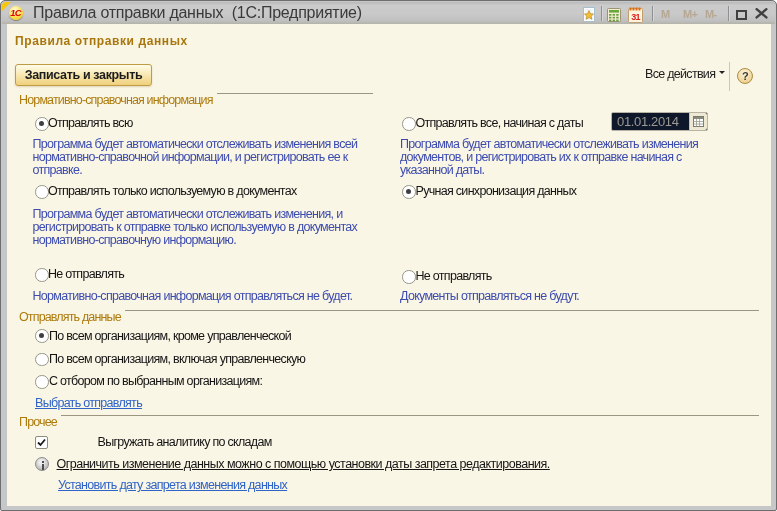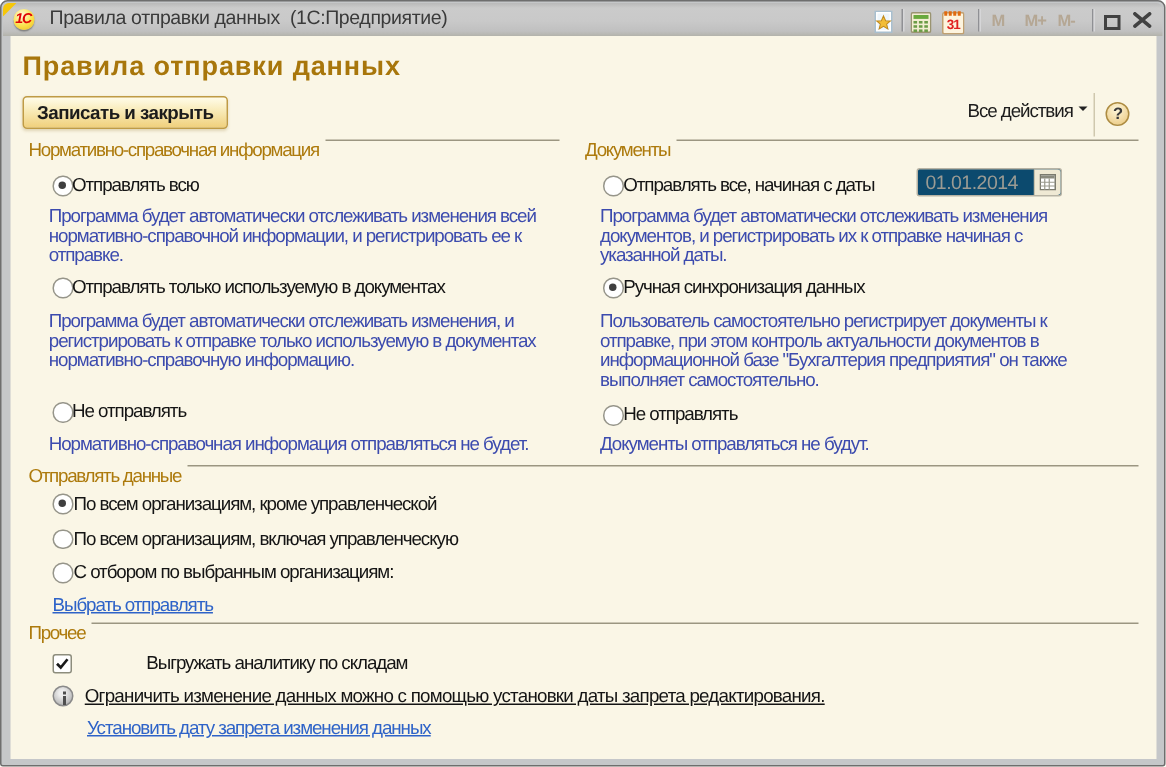--- a/index.html
+++ b/index.html
@@ -10,27 +10,27 @@
 #titlebar { position:absolute; left:1px; top:1px; right:1px; height:22px;
   border-radius:4px 4px 0 0;
   background:linear-gradient(#b9b9b9, #cbcbcb 15%, #c9c9c9 55%, #c0c0c0 85%, #b3b3ab); }
 #corner { position:absolute; left:0px; top:0px; width:0; height:0;
   border-style:solid; border-width:9px 9px 0 0;
   border-color:#f6c70a transparent transparent transparent; border-radius:4px 0 0 0;}
 #logo { position:absolute; left:6.5px; top:3.5px; width:14px; height:14px; border-radius:50%;
   background:radial-gradient(circle at 40% 30%, #fffbe0, #fae04a 55%, #e8b820);
   box-shadow:0 1px 1px rgba(0,0,0,.35);
   color:#e00505; font-weight:bold; font-size:9.5px; font-style:italic; text-align:center; line-height:14px; }
-#title { position:absolute; left:31px; top:2px; color:#3a3a3a; font-size:13px; letter-spacing:-0.25px; }
+#title { position:absolute; left:31px; top:2px; color:#3a3a3a; font-size:16px; letter-spacing:-0.25px; }
 .sep { position:absolute; top:4px; width:1px; height:15px; background:#8f9094; }
 .sepl { position:absolute; top:4px; width:1px; height:15px; background:#d6d6d8; }
 .mbtn { position:absolute; top:6px; font-size:11px; font-weight:bold; color:#b5a794; }
 #maxb { position:absolute; left:734px; top:7.5px; width:11px; height:10px; border:2px solid #414141; }
 #content { position:absolute; left:6px; top:23px; width:764px; height:482px; background:#faf6e6; }
-h1 { position:absolute; left:14px; top:33px; font-size:18px; font-weight:bold; color:#a8760b; letter-spacing:0.6px;}
+h1 { position:absolute; left:14px; top:33px; font-size:12px; font-weight:bold; color:#a8760b; letter-spacing:0.6px;}
 #btnsave { position:absolute; left:14px; top:63px; width:137px; height:22px;
   border:1px solid #bf9b45; border-radius:3px;
   background:linear-gradient(#fffce9, #f9ecbc 40%, #f0d07c);
   font-size:12.5px; font-weight:bold; color:#1c1c1c; text-align:center; line-height:20px; letter-spacing:-0.35px;
   box-shadow:0 1px 2px rgba(150,120,40,.25);}
 #allact { position:absolute; left:644px; top:66px; font-size:12.5px; color:#1c1c1c; }
 #allact .arr { display:inline-block; width:0; height:0; border:3.2px solid transparent;
   border-top-color:#222; vertical-align:1.5px; margin-left:4px;}
 #vsep { position:absolute; left:728px; top:61px; width:1px; height:29px; background:#cfc8ae; }
 #helpb { position:absolute; left:736px; top:67px; width:16px; height:16px; border-radius:50%;
@@ -39,21 +39,21 @@
 .group { position:absolute; display:flex; color:#ad7a0c; font-size:12.5px; letter-spacing:-0.85px; }
 .group .ln { flex:1 1 auto; height:1px; background:#9b9681; margin-left:4px; }
 .radio { position:absolute; width:13.5px; height:13.5px; border-radius:50%;
   border:1px solid #96958a; background:#fff; }
 .radio.on::after { content:""; position:absolute; left:3px; top:3px; width:5px; height:5px;
   border-radius:50%; background:#3f3f3f; }
 .rlbl { position:absolute; font-size:12.5px; color:#141414; }
 .desc { position:absolute; font-size:12.5px; line-height:13px; color:#3c4bae; }
 a, a.rlbl { color:#2e63c8; }
 #datef { position:absolute; left:610px; top:111px; width:97px; height:19px;
-  border:1px solid #b7b3a4; border-radius:2px; background:#0c4a6e; }
+  border:1px solid #b7b3a4; border-radius:2px; background:#0f172a; }
 #datef .txt { position:absolute; left:5px; top:1px; color:#9b9b93; font-size:13px; letter-spacing:-0.35px; line-height:16px;}
 #datef .btn { position:absolute; right:0; top:0; width:18px; height:17px;
   background:#efe9d4; border-left:1px solid #c9c3ad; border-radius:0 2px 2px 0;}
 #chk { position:absolute; left:34px; top:435px; width:13px; height:13px;
   border:1px solid #8d8d7d; border-radius:2px; background:#fff; }
 #infoi { position:absolute; left:34px; top:456px; width:14px; height:14px; border-radius:50%;
   background:radial-gradient(circle at 45% 35%, #ededed 20%, #bdbdbd 70%, #9e9e9e);
   border:1px solid #8a8a8a; }
 #infoi .i { position:absolute; left:5.5px; top:6px; width:2.2px; height:5.5px; background:#4e4e4e; }
 #infoi .d { position:absolute; left:5.5px; top:3px; width:2.2px; height:2.2px; background:#4e4e4e; }
@@ -113,24 +113,20 @@
   <h1>Правила отправки данных</h1>
   <div id="btnsave">Записать и закрыть</div>
   <div id="allact">Все действия<span class="arr"></span></div>
   <div id="vsep"></div>
   <div id="helpb">?</div>
 
   <div class="group" style="left:18px; top:92px; width:354px;">
       <span>Нормативно-справочная информация</span>
       <div class="ln"></div>
     </div>
-  <div class="group" style="left:389px; top:92px; width:369px;">
-      <span>Документы</span>
-      <div class="ln"></div>
-    </div>
 
   <div class="radio on" style="left:34px; top:116px;"></div>
   <div class="rlbl" style="left:47px; top:115px;">Отправлять всю</div>
   <div class="desc" style="left:31.5px; top:137px;">Программа будет автоматически отслеживать изменения всей<br>нормативно-справочной информации, и регистрировать ее к<br>отправке.</div>
 
   <div class="radio" style="left:34px; top:184px;"></div>
   <div class="rlbl" style="left:47px; top:183px;">Отправлять только используемую в документах</div>
   <div class="desc" style="left:31.5px; top:207px;">Программа будет автоматически отслеживать изменения, и<br>регистрировать к отправке только используемую в документах<br>нормативно-справочную информацию.</div>
 
   <div class="radio" style="left:34px; top:267px;"></div>
@@ -146,21 +142,20 @@
       <rect x="0.5" y="0.5" width="10" height="10" fill="#fff" stroke="#7a7a6e"></rect>
       <rect x="1" y="1" width="9" height="2" fill="#8a8a7e"></rect>
       <path d="M0.5 5.5 H10.5 M0.5 8 H10.5 M3.5 3 V10.5 M6.5 3 V10.5" stroke="#9a9a8e" stroke-width="0.8"></path>
     </svg>
   </div>
     </div>
   <div class="desc" style="left:399px; top:137px;">Программа будет автоматически отслеживать изменения<br>документов, и регистрировать их к отправке начиная с<br>указанной даты.</div>
 
   <div class="radio on" style="left:401px; top:184px;"></div>
   <div class="rlbl" style="left:414.5px; top:183px;text-align:center;">Ручная синхронизация данных</div>
-  <div class="desc" style="left:399px; top:207px;">Пользователь самостоятельно регистрирует документы к<br>отправке, при этом контроль актуальности документов в<br>информационной базе "Бухгалтерия предприятия" он также<br>выполняет самостоятельно.</div>
 
   <div class="radio" style="left:401px; top:269px;"></div>
   <div class="rlbl" style="left:414.5px; top:267.5px;">Не отправлять</div>
   <div class="desc" style="left:399px; top:289px;">Документы отправляться не будут.</div>
 
   <div class="group" style="left:18px; top:308.5px; width:740px;">
       <span>Отправлять данные</span>
       <div class="ln"></div>
     </div>
   <div class="radio on" style="left:34px; top:328px;"></div>

